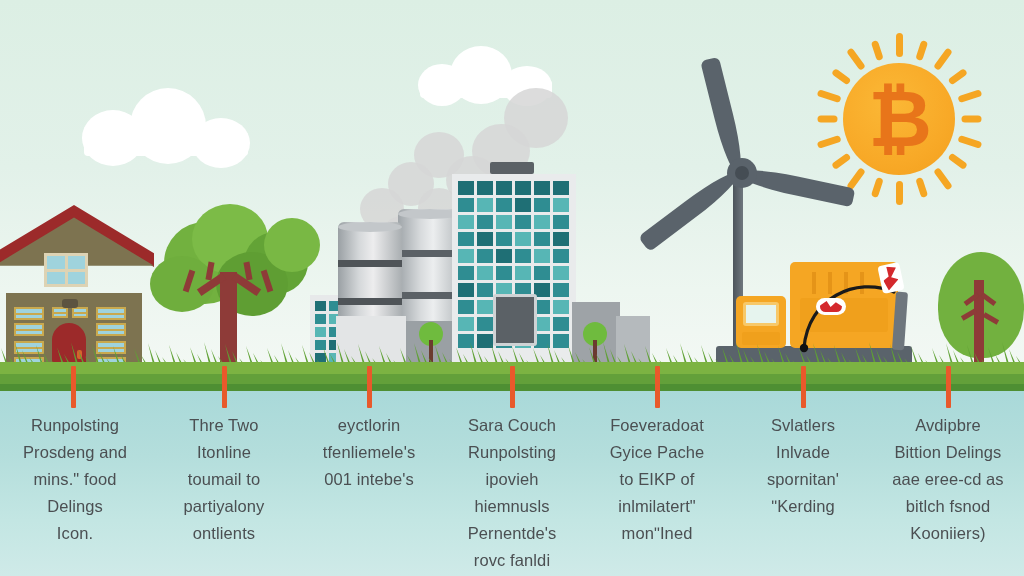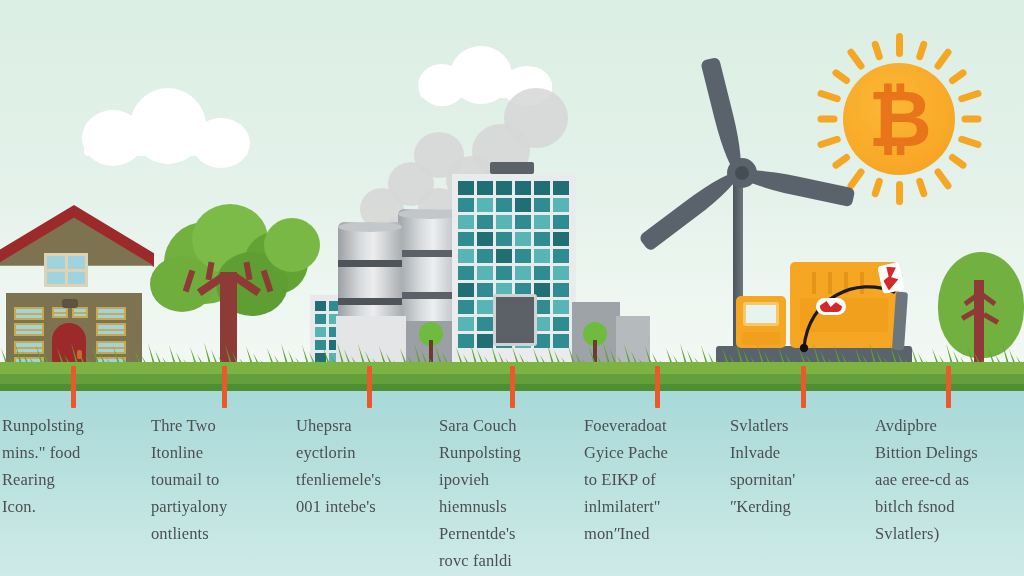--- a/index.html
+++ b/index.html
@@ -66,24 +66,25 @@
     background:linear-gradient(180deg,#a9d9d9 0%,#b4dedc 35%,#c3e6e3 70%,#cfeae8 100%);
   }
   
   .tick {
     position:absolute; width:5px; height:42px;
     background:#e8592b; border-radius:1px; top:366px;
   }
   
   .caption {
     position:absolute; top:412px;
+    text-align:center;
     color:#4b4f52;
     font-size:16.5px;
     line-height:27px;
-    font-family:Liberation Serif, serif;
+    font-family:Liberation Sans, sans-serif;
     letter-spacing:0.1px;
   }
   
   .house-body {
     position:absolute; background:#7d7350;
   }
   .roof { position:absolute; }
   .house-door {
     position:absolute; background:#9c2a2a;
     border-radius:24px 24px 2px 2px;
@@ -576,33 +577,33 @@
       <div class="tick" style="left: 222px; background: rgb(232, 89, 43);"></div>
       <div class="tick" style="left: 367px; background: rgb(232, 89, 43);"></div>
       <div class="tick" style="left: 510px; background: rgb(232, 89, 43);"></div>
       <div class="tick" style="left: 655px; background: rgb(232, 89, 43);"></div>
       <div class="tick" style="left: 801px; background: rgb(232, 89, 43);"></div>
       <div class="tick" style="left: 946px; background: rgb(232, 89, 43);"></div>
     </div>
   <div id="captions">
       <div class="caption" style="left: 2px; width: 146px; color: rgb(75, 79, 82);">
         <div>Runpolsting</div>
+        <div>Prosdeng and</div>
         <div>mins." food</div>
-        <div>Rearing</div>
+        <div>Delings</div>
         <div>Icon.</div>
       </div>
       <div class="caption" style="left: 151px; width: 146px; color: rgb(75, 79, 82);">
         <div>Thre Two</div>
         <div>Itonline</div>
         <div>toumail to</div>
         <div>partiyalony</div>
         <div>ontlients</div>
       </div>
       <div class="caption" style="left: 296px; width: 146px; color: rgb(75, 79, 82);">
-        <div>Uhepsra</div>
         <div>eyctlorin</div>
         <div>tfenliemele's</div>
         <div>001 intebe's</div>
       </div>
       <div class="caption" style="left: 439px; width: 146px; color: rgb(75, 79, 82);">
         <div>Sara Couch</div>
         <div>Runpolsting</div>
         <div>ipovieh</div>
         <div>hiemnusls</div>
         <div>Pernentde's</div>
@@ -619,17 +620,17 @@
         <div>Svlatlers</div>
         <div>Inlvade</div>
         <div>spornitan'</div>
         <div>ʺKerding</div>
       </div>
       <div class="caption" style="left: 875px; width: 146px; color: rgb(75, 79, 82);">
         <div>Avdipbre</div>
         <div>Bittion Delings</div>
         <div>aae eree-cd as</div>
         <div>bitlch fsnod</div>
-        <div>Svlatlers)</div>
+        <div>Kooniiers)</div>
       </div>
     </div>
 
 </div>
 
 </body></html>

